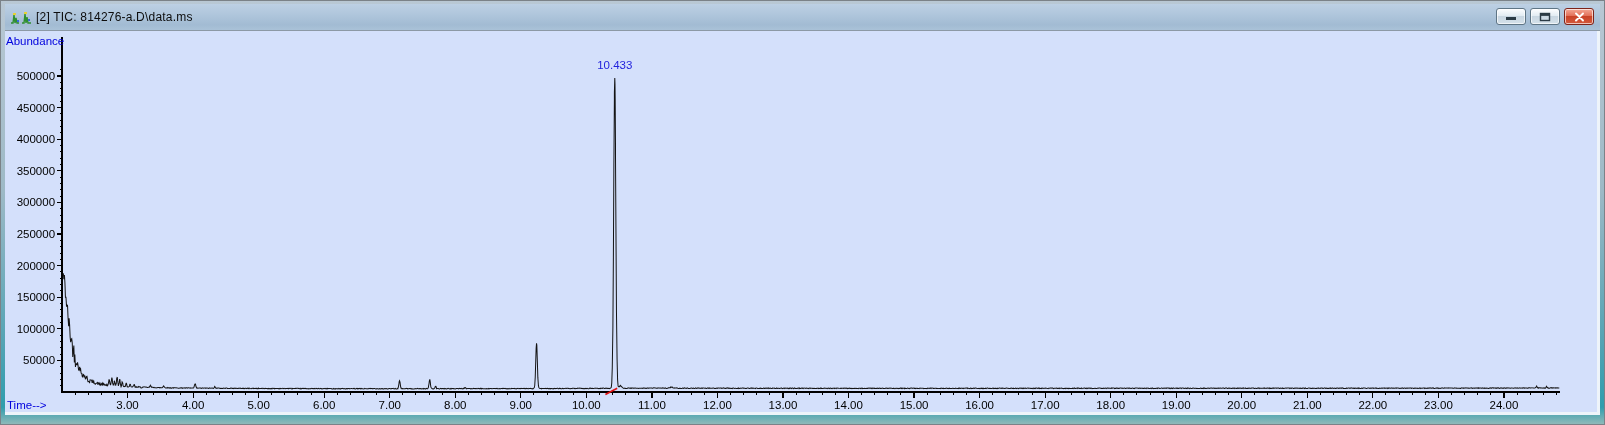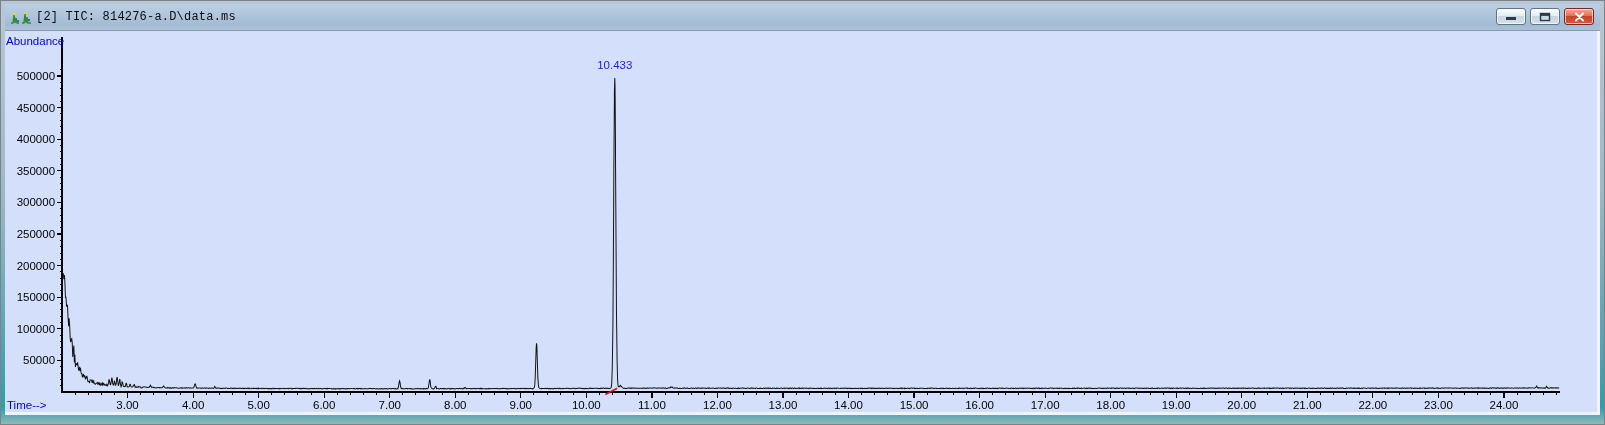--- a/index.html
+++ b/index.html
@@ -9,21 +9,21 @@
     border:1px solid #7b8288;
     padding:3px 4px 7px 4px;
   }
   .titlebar{
     position:relative;height:26px;
     background:linear-gradient(to bottom,#bdd0e4 0%,#aec5db 45%,#a2bbd3 80%,#aac2d8 100%);
     border-bottom:1px solid #8c99a5;
     display:flex;align-items:center;
   }
   .titlebar .app-icon{width:22px;height:17px;margin:0 4px 0 5px;flex:0 0 auto;}
-  .title-text{font-size:12px;color:#0d0d0d;white-space:nowrap;letter-spacing:0.2px;font-family:Liberation Mono, monospace;}
+  .title-text{font-size:12px;color:#0d0d0d;white-space:nowrap;letter-spacing:0.2px;}
   .win-controls{position:absolute;right:6px;top:4px;display:flex;gap:4px;}
   .win-btn{
     width:30px;height:17px;border:1px solid #5f7585;border-radius:3px;
     background:linear-gradient(to bottom,#fdfeff 0%,#e3ecf3 45%,#c9d7e2 50%,#d5e1ea 100%);
     display:flex;align-items:center;justify-content:center;
     box-shadow:inset 0 0 0 1px rgba(255,255,255,0.65);
     padding:0;cursor:default;
   }
   .win-btn.close{
     border-color:#7e241a;

